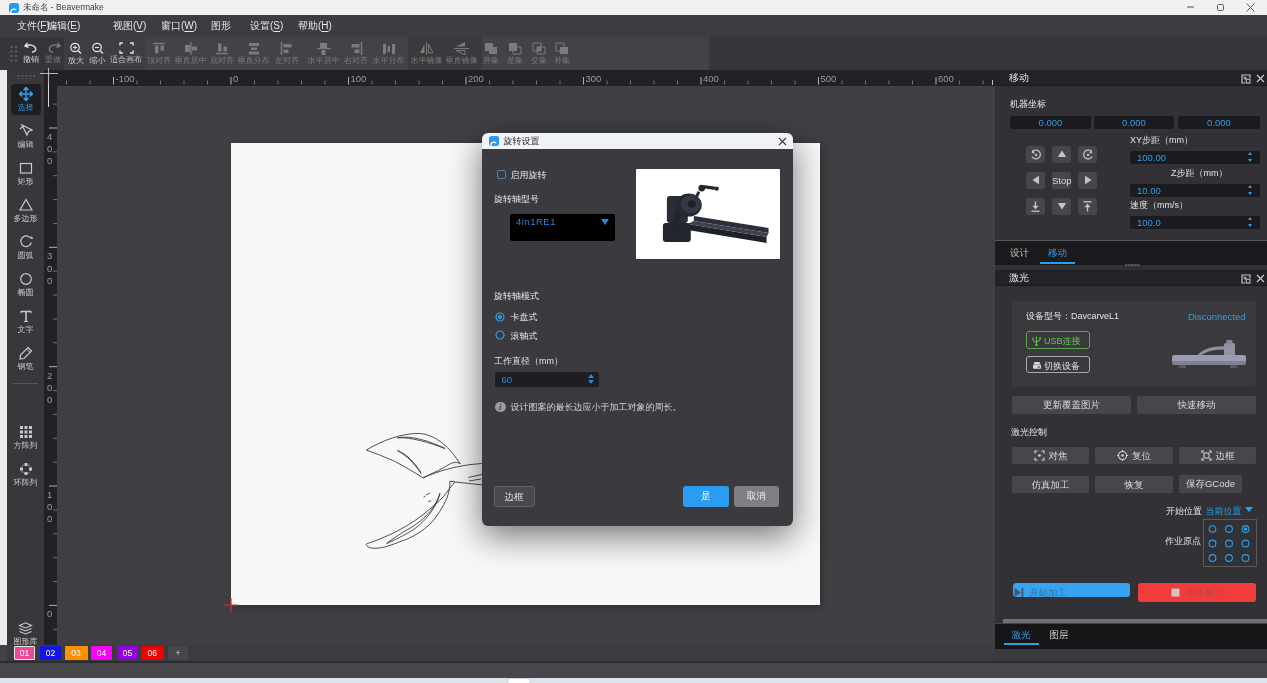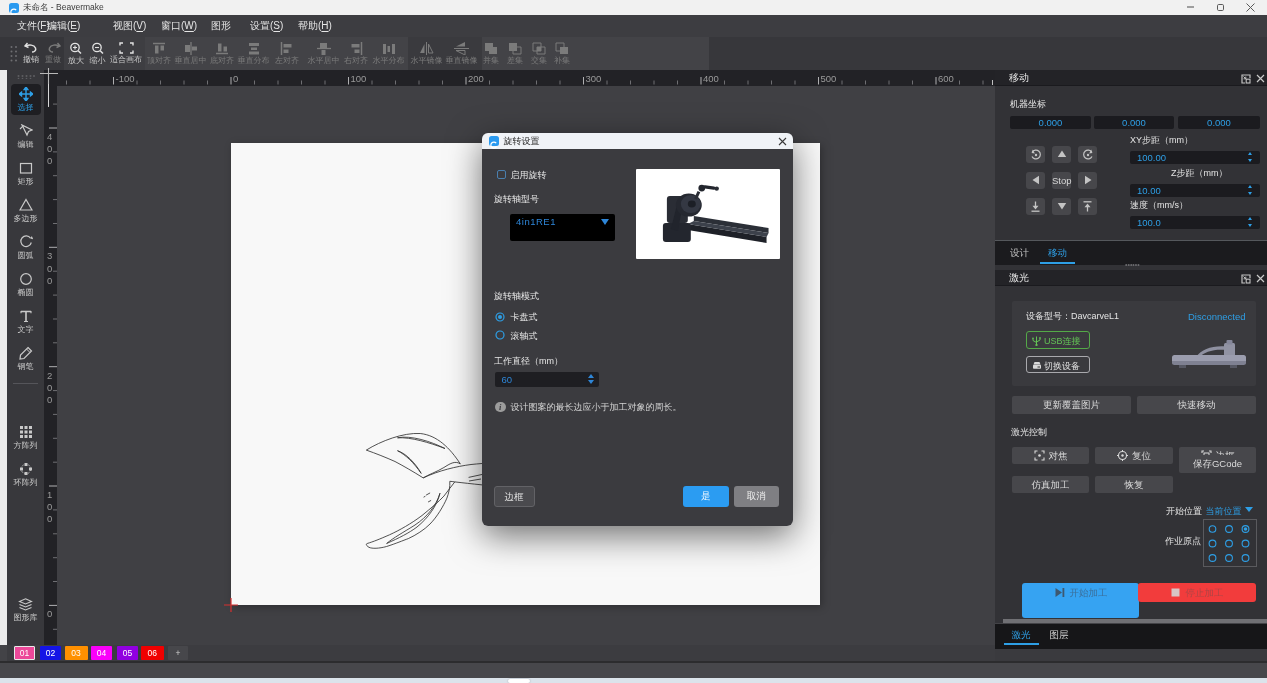--- a/index.html
+++ b/index.html
@@ -355,21 +355,21 @@
           <g fill="#c9c9c9">
             <rect x="5.5" y="1" width="3" height="3"></rect>
             <rect x="1" y="5.5" width="3" height="3"></rect>
             <rect x="10" y="5.5" width="3" height="3"></rect>
             <rect x="5.5" y="10" width="3" height="3"></rect>
           </g>
           <circle cx="7" cy="7" r="4.8" fill="none" stroke="#c9c9c9" stroke-width="0.8" stroke-dasharray="2 1.5"></circle>
         </svg>
         <span class="lbl">环阵列</span>
       </div>
-    <div class="tool" style="top:528px;">
+    <div class="tool" style="top:552px;">
         <svg width="15" height="13" viewBox="0 0 15 13">
           <g fill="none" stroke="#c9c9c9" stroke-width="1.1">
             <path d="M7.5 0.8 L13.5 3.4 L7.5 6 L1.5 3.4 Z"></path>
             <path d="M1.5 6.4 L7.5 9 L13.5 6.4"></path>
             <path d="M1.5 9.4 L7.5 12 L13.5 9.4"></path>
           </g>
         </svg>
         <span class="lbl">图形库</span>
       </div>
   </div>
@@ -627,41 +627,41 @@
           <circle cx="5.5" cy="5.5" r="4" fill="none" stroke="#d9d9d9" stroke-width="1.1"></circle>
           <circle cx="5.5" cy="5.5" r="1.2" fill="#d9d9d9"></circle>
           <path d="M5.5 0 v2 M5.5 9 v2 M0 5.5 h2 M9 5.5 h2" stroke="#d9d9d9" stroke-width="1"></path>
         </svg>复位</div>
     <div class="btn" style="left:184px;top:376.5px;width:77px;height:17.5px;line-height:17.5px;"><svg style="vertical-align:-2px;margin-right:4px;" width="11" height="11" viewBox="0 0 11 11">
           <path d="M1 3 V1 H3 M8 1 H10 V3 M10 8 V10 H8 M3 10 H1 V8" fill="none" stroke="#d9d9d9" stroke-width="1.1"></path>
           <rect x="3" y="3" width="5" height="5" fill="none" stroke="#d9d9d9" stroke-width="1"></rect>
         </svg>边框</div>
     <div class="btn" style="left:17px;top:405.5px;width:77px;height:17.5px;line-height:17.5px;">仿真加工</div>
     <div class="btn" style="left:100px;top:405.5px;width:78px;height:17.5px;line-height:17.5px;">恢复</div>
-    <div class="btn" style="left:184px;top:385px;width:77px;height:17.5px;line-height:17.5px;">保存GCode</div>
+    <div class="btn" style="left:184px;top:405px;width:63px;height:17.5px;line-height:17.5px;">保存GCode</div>
     <div class="wlabel" style="left:171px;top:435px;">开始位置</div>
     <div class="abs" style="left:210.5px;top:435px;font-size:9px;color:#2e9fe6;">当前位置</div>
     <div class="abs" style="left:250px;top:437px;width:0;height:0;border-left:4px solid transparent;border-right:4px solid transparent;border-top:5.5px solid #2e9fe6;"></div>
     <div class="wlabel" style="left:170px;top:465px;">作业原点</div>
     <div class="abs" style="left:207.7px;top:449.2px;width:54px;height:48px;border:1px solid #5a5a5e;"></div>
     <svg class="abs" style="left:207.7px;top:449.2px;" width="54" height="48" viewBox="0 0 54 48">
       <g fill="none" stroke="#2e9fe6" stroke-width="1.1">
         <circle cx="9.5" cy="10" r="3.3"></circle>
           <circle cx="26" cy="10" r="3.4"></circle>
           <circle cx="42.5" cy="10" r="3.4"></circle>
         <circle cx="9.5" cy="24.5" r="3.4"></circle>
           <circle cx="26" cy="24.5" r="3.4"></circle>
           <circle cx="42.5" cy="24.5" r="3.4"></circle>
         <circle cx="9.5" cy="39" r="3.4"></circle>
           <circle cx="26" cy="39" r="3.4"></circle>
           <circle cx="42.5" cy="39" r="3.4"></circle>
       </g>
       <circle cx="42.5" cy="10" r="1.8" fill="#2e9fe6"></circle>
     </svg>
-    <div class="abs" style="left:27px;top:512.8px;width:117px;height:35px;background:#36a3f2;border-radius:3px;text-align:center;line-height:19.5px;font-size:9.5px;color:#3b6e99;"><svg style="vertical-align:-2px;margin-right:5px;" width="11" height="11" viewBox="0 0 11 11">
+    <div class="abs" style="left:18px;top:512.8px;width:117px;height:14px;background:#36a3f2;border-radius:3px;line-height:19.5px;font-size:9.5px;color:#3b6e99;"><svg style="vertical-align:-2px;margin-right:5px;" width="11" height="11" viewBox="0 0 11 11">
           <path d="M1.5 1 L8 5.5 L1.5 10 Z" fill="#3d5870"></path>
           <rect x="8.5" y="1" width="1.8" height="9" fill="#3d5870"></rect>
         </svg>开始加工</div>
     <div class="abs" style="left:143.4px;top:512.8px;width:118px;height:19.5px;background:#f23c3c;border-radius:3px;text-align:center;line-height:19.5px;font-size:9.5px;color:#ad4545;"><svg style="vertical-align:-1.5px;margin-right:5px;" width="9" height="9" viewBox="0 0 9 9">
           <rect x="0.5" y="0.5" width="8" height="8" fill="#d8c4c4"></rect>
         </svg>停止加工</div>
     <div class="abs" style="left:7.5px;top:549.3px;width:264.5px;height:4px;background:#707074;"></div>
   </div>
   <div class="abs" id="rtabbar" style="left:995px;top:623.5px;width:272px;height:25.5px;background:#161618;">
     <div class="abs" style="left:16.5px;top:5px;font-size:9.5px;color:#2e9fe6;">激光</div>

